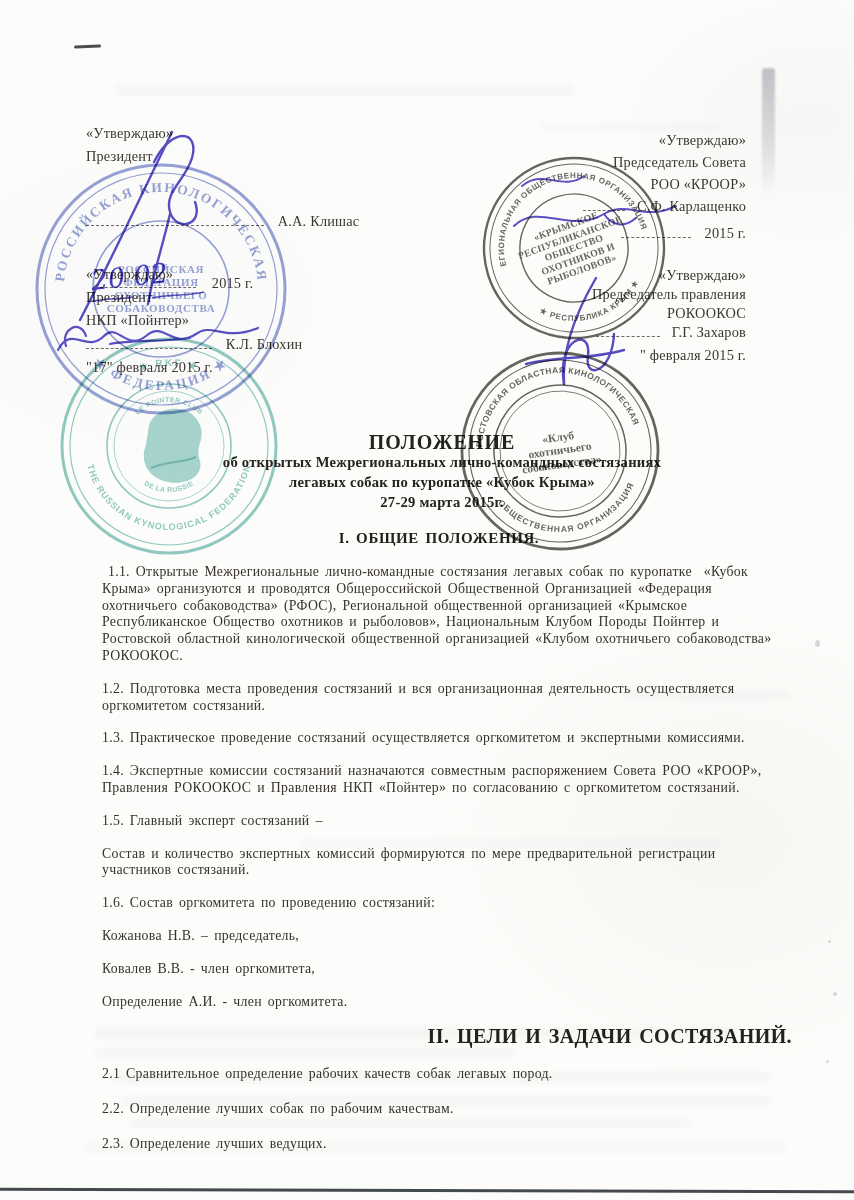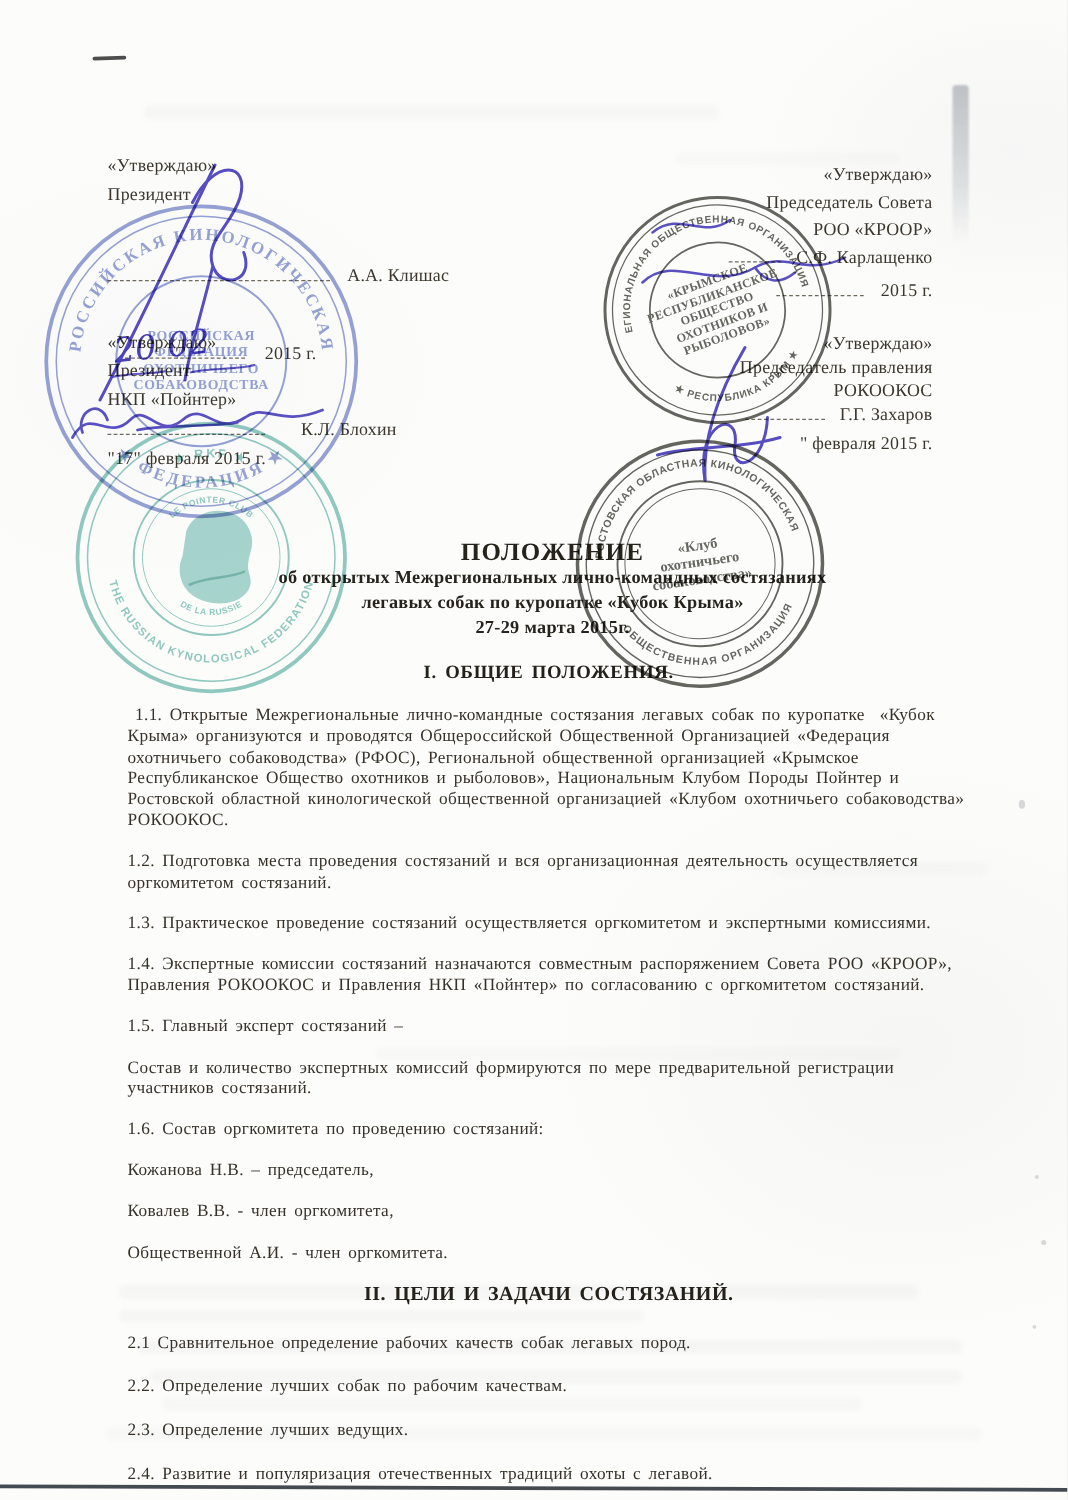--- a/index.html
+++ b/index.html
@@ -14,21 +14,21 @@
   
   .appr{font-size:14.3px;line-height:23px;letter-spacing:.2px;color:#3b372e;}
   .appr .row{white-space:nowrap;}
   .right-col{text-align:right;line-height:22px;}
   .uline{display:inline-block;border-bottom:1.6px dashed #6f6a60;height:11px;vertical-align:baseline;}
   
   .titleblock{text-align:center;font-weight:bold;color:#26231d;font-size:14.6px;line-height:20px;letter-spacing:.25px;}
   .titleblock .t1{font-size:20px;letter-spacing:1px;}
   .content{width:706px;font-size:13.8px;line-height:16.8px;letter-spacing:.3px;word-spacing:2.2px;color:#36322a;}
   .h-center{margin:0 0 10px 0;text-align:center;font-size:15px;font-weight:bold;letter-spacing:.6px;color:#24211b;line-height:20px;}
-  .h-left{margin:14px 0 18px 0;text-align:center;font-size:16px;font-weight:bold;letter-spacing:.4px;color:#24211b;line-height:20px;}
+  .h-left{margin:14px 0 18px 0;text-align:right;font-size:20px;font-weight:bold;letter-spacing:.4px;color:#24211b;line-height:20px;}
   .para{white-space:pre-wrap;margin:16px;}
   .paras2 .para{line-height:19px;}
   
   .stamp{position:absolute;mix-blend-mode:multiply;}
   .stamp svg{display:block;}
   .stampcenter{position:absolute;inset:0;display:flex;flex-direction:column;align-items:center;justify-content:center;text-align:center;font-weight:bold;}
   .sc-rkf{color:#7d8bcd;font-size:11px;line-height:13px;letter-spacing:.6px;}
   .sc-kroor{color:#4b4b45;font-size:9.8px;line-height:11.5px;letter-spacing:.3px;transform:rotate(-3deg);}
   .sc-rok{color:#4b4b45;font-size:11.5px;line-height:13.5px;font-weight:bold;}
   
@@ -89,21 +89,21 @@
       <span style="margin-left:10px;">2015 г.</span>
     </div>
   </div>
 
   <div class="abs appr" style="left:86px;top:263px;width:320px;">
     <div class="row">«Утверждаю»</div>
     <div class="row">Президент</div>
     <div class="row">НКП «Пойнтер»</div>
     <div class="row" style="position:absolute;top:70px;left:0;">
       <span class="uline" style="width:126px;"></span>
-      <span style="margin-left:25px;">К.Л. Блохин</span>
+      <span style="margin-left:10px;">К.Л. Блохин</span>
     </div>
     <div class="row" style="position:absolute;top:93px;left:0;">
       <span>"17" февраля 2015 г.</span>
     </div>
   </div>
 
   <div class="abs appr right-col" style="right:108px;top:266px;width:320px;line-height:19px;">
     <div class="row">«Утверждаю»</div>
     <div class="row">Председатель правления</div>
     <div class="row">РОКООКОС</div>
@@ -130,31 +130,30 @@
 
       <div class="para"> 1.1. Открытые Межрегиональные лично-командные состязания легавых собак по куропатке  «Кубок Крыма» организуются и проводятся Общероссийской Общественной Организацией «Федерация охотничьего собаководства» (РФОС), Региональной общественной организацией «Крымское Республиканское Общество охотников и рыболовов», Национальным Клубом Породы Пойнтер и Ростовской областной кинологической общественной организацией «Клубом охотничьего собаководства» РОКООКОС.</div>
           <div class="para">1.2. Подготовка места проведения состязаний и вся организационная деятельность осуществляется оргкомитетом состязаний.</div>
           <div class="para">1.3. Практическое проведение состязаний осуществляется оргкомитетом и экспертными комиссиями.</div>
           <div class="para">1.4. Экспертные комиссии состязаний назначаются совместным распоряжением Совета РОО «КРООР», Правления РОКООКОС и Правления НКП «Пойнтер» по согласованию с оргкомитетом состязаний.</div>
           <div class="para">1.5. Главный эксперт состязаний –</div>
           <div class="para">Состав и количество экспертных комиссий формируются по мере предварительной регистрации участников состязаний.</div>
           <div class="para">1.6. Состав оргкомитета по проведению состязаний:</div>
           <div class="para">Кожанова Н.В. – председатель,</div>
           <div class="para">Ковалев В.В. - член оргкомитета,</div>
-          <div class="para">Общественной А.И. - член оргкомитета.</div>
+          <div class="para">Определение А.И. - член оргкомитета.</div>
         </div>
     </section>
     <section>
       <h2 class="h-left">II. ЦЕЛИ И ЗАДАЧИ СОСТЯЗАНИЙ.</h2>
       <div class="paras paras2">
 
       <div class="para">2.1 Сравнительное определение рабочих качеств собак легавых пород.</div>
           <div class="para">2.2. Определение лучших собак по рабочим качествам.</div>
           <div class="para">2.3. Определение лучших ведущих.</div>
-          <div class="para">2.4. Развитие и популяризация отечественных традиций охоты с легавой.</div>
         </div>
     </section>
   </div>
 
   <div class="stamp" style="left:30px;top:158px;opacity:.8;">
     <svg width="262" height="262" viewBox="0 0 262 262">
       <g stroke="#7d8bcd" fill="none">
         <circle cx="131" cy="131" r="124" stroke-width="3"></circle>
         <circle cx="131" cy="131" r="116" stroke-width="1.2"></circle>
         <circle cx="131" cy="131" r="68" stroke-width="1.6"></circle>

